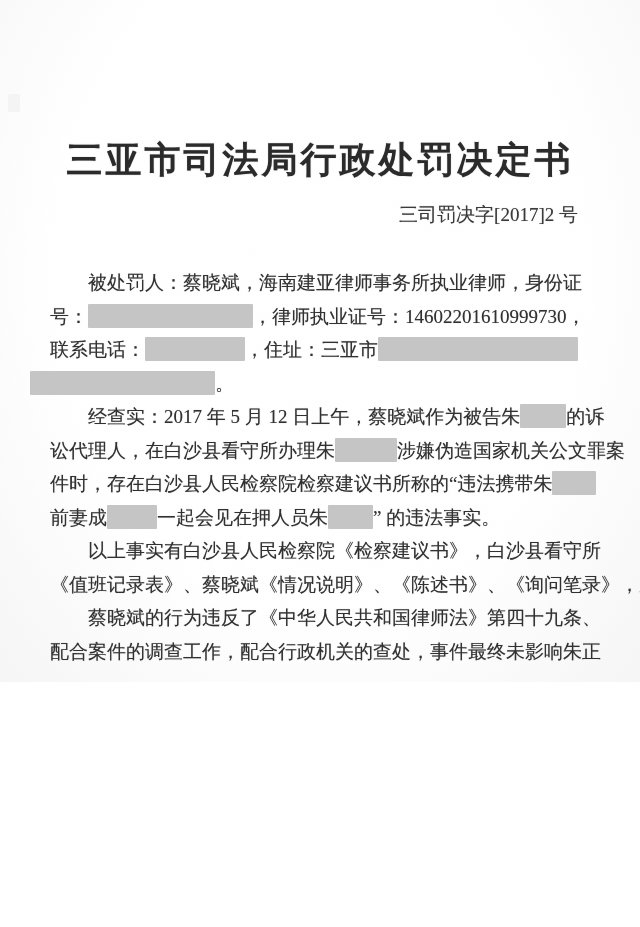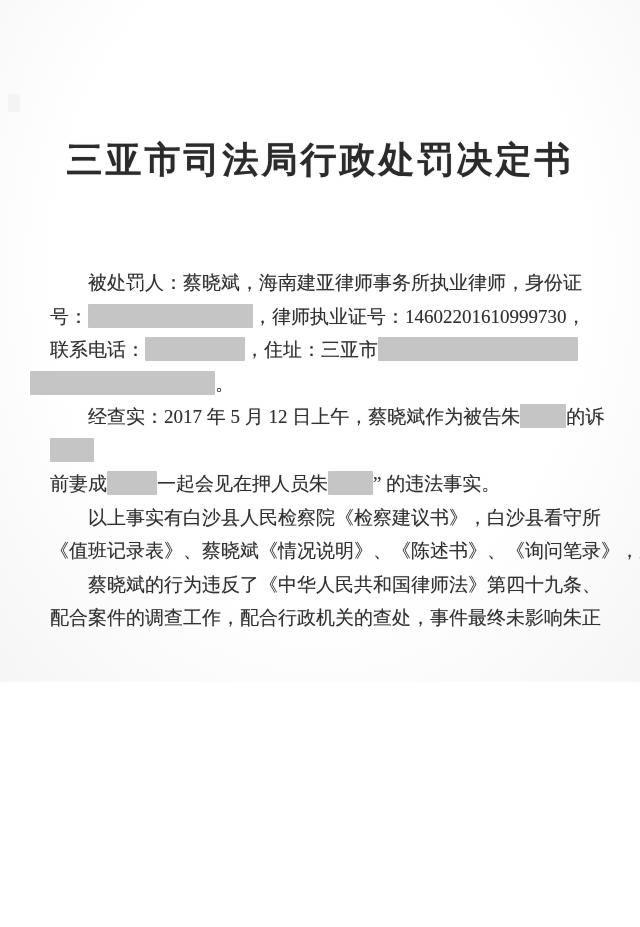--- a/index.html
+++ b/index.html
@@ -113,28 +113,30 @@
 </style>
 </head>
 <body>
 
 <div class="page">
   <div class="smudge"></div>
   <div class="scan-soft">
 
     <div class="doc-title">三亚市司法局行政处罚决定书</div>
 
+    <div class="doc-number">三司罚决字[2017]2 号</div>
 
     <div class="doc-body">
         <div class="doc-line indent"><span>被处罚人：蔡晓斌，海南建亚律师事务所执业律师，身份证</span></div>
         <div class="doc-line"><span>号：</span><span class="redaction" style="width: 165px; background: rgb(197, 197, 197);"></span><span>，律师执业证号：14602201610999730，</span></div>
         <div class="doc-line"><span>联系电话：</span><span class="redaction" style="width: 100px; background: rgb(197, 197, 197);"></span><span>，住址：三亚市</span><span class="redaction" style="width: 200px; background: rgb(197, 197, 197);"></span></div>
         <div class="doc-line"><span class="redaction" style="width: 185px; background: rgb(197, 197, 197); margin-left: -20px;"></span><span>。</span></div>
         <div class="doc-line indent"><span>经查实：2017 年 5 月 12 日上午，蔡晓斌作为被告朱</span><span class="redaction" style="width: 46px; background: rgb(197, 197, 197);"></span><span>的诉</span></div>
-        <div class="doc-line"><span class="redaction" style="width: 44px; background: rgb(197, 197, 197);"></span></div>
+        <div class="doc-line"><span>讼代理人，在白沙县看守所办理朱</span><span class="redaction" style="width: 62px; background: rgb(197, 197, 197);"></span><span>涉嫌伪造国家机关公文罪案</span></div>
+        <div class="doc-line"><span>件时，存在白沙县人民检察院检察建议书所称的“违法携带朱</span><span class="redaction" style="width: 44px; background: rgb(197, 197, 197);"></span></div>
         <div class="doc-line"><span>前妻成</span><span class="redaction" style="width: 50px; background: rgb(197, 197, 197);"></span><span>一起会见在押人员朱</span><span class="redaction" style="width: 45px; background: rgb(197, 197, 197);"></span><span>” 的违法事实。</span></div>
         <div class="doc-line indent"><span>以上事实有白沙县人民检察院《检察建议书》，白沙县看守所</span></div>
         <div class="doc-line"><span>《值班记录表》、蔡晓斌《情况说明》、《陈述书》、《询问笔录》，成</span></div>
         <div class="doc-line indent"><span>蔡晓斌的行为违反了《中华人民共和国律师法》第四十九条、</span></div>
         <div class="doc-line"><span>配合案件的调查工作，配合行政机关的查处，事件最终未影响朱正</span></div>
       </div>
 
     <div class="page-number">— 1 —</div>
 
     <div class="watermark">

